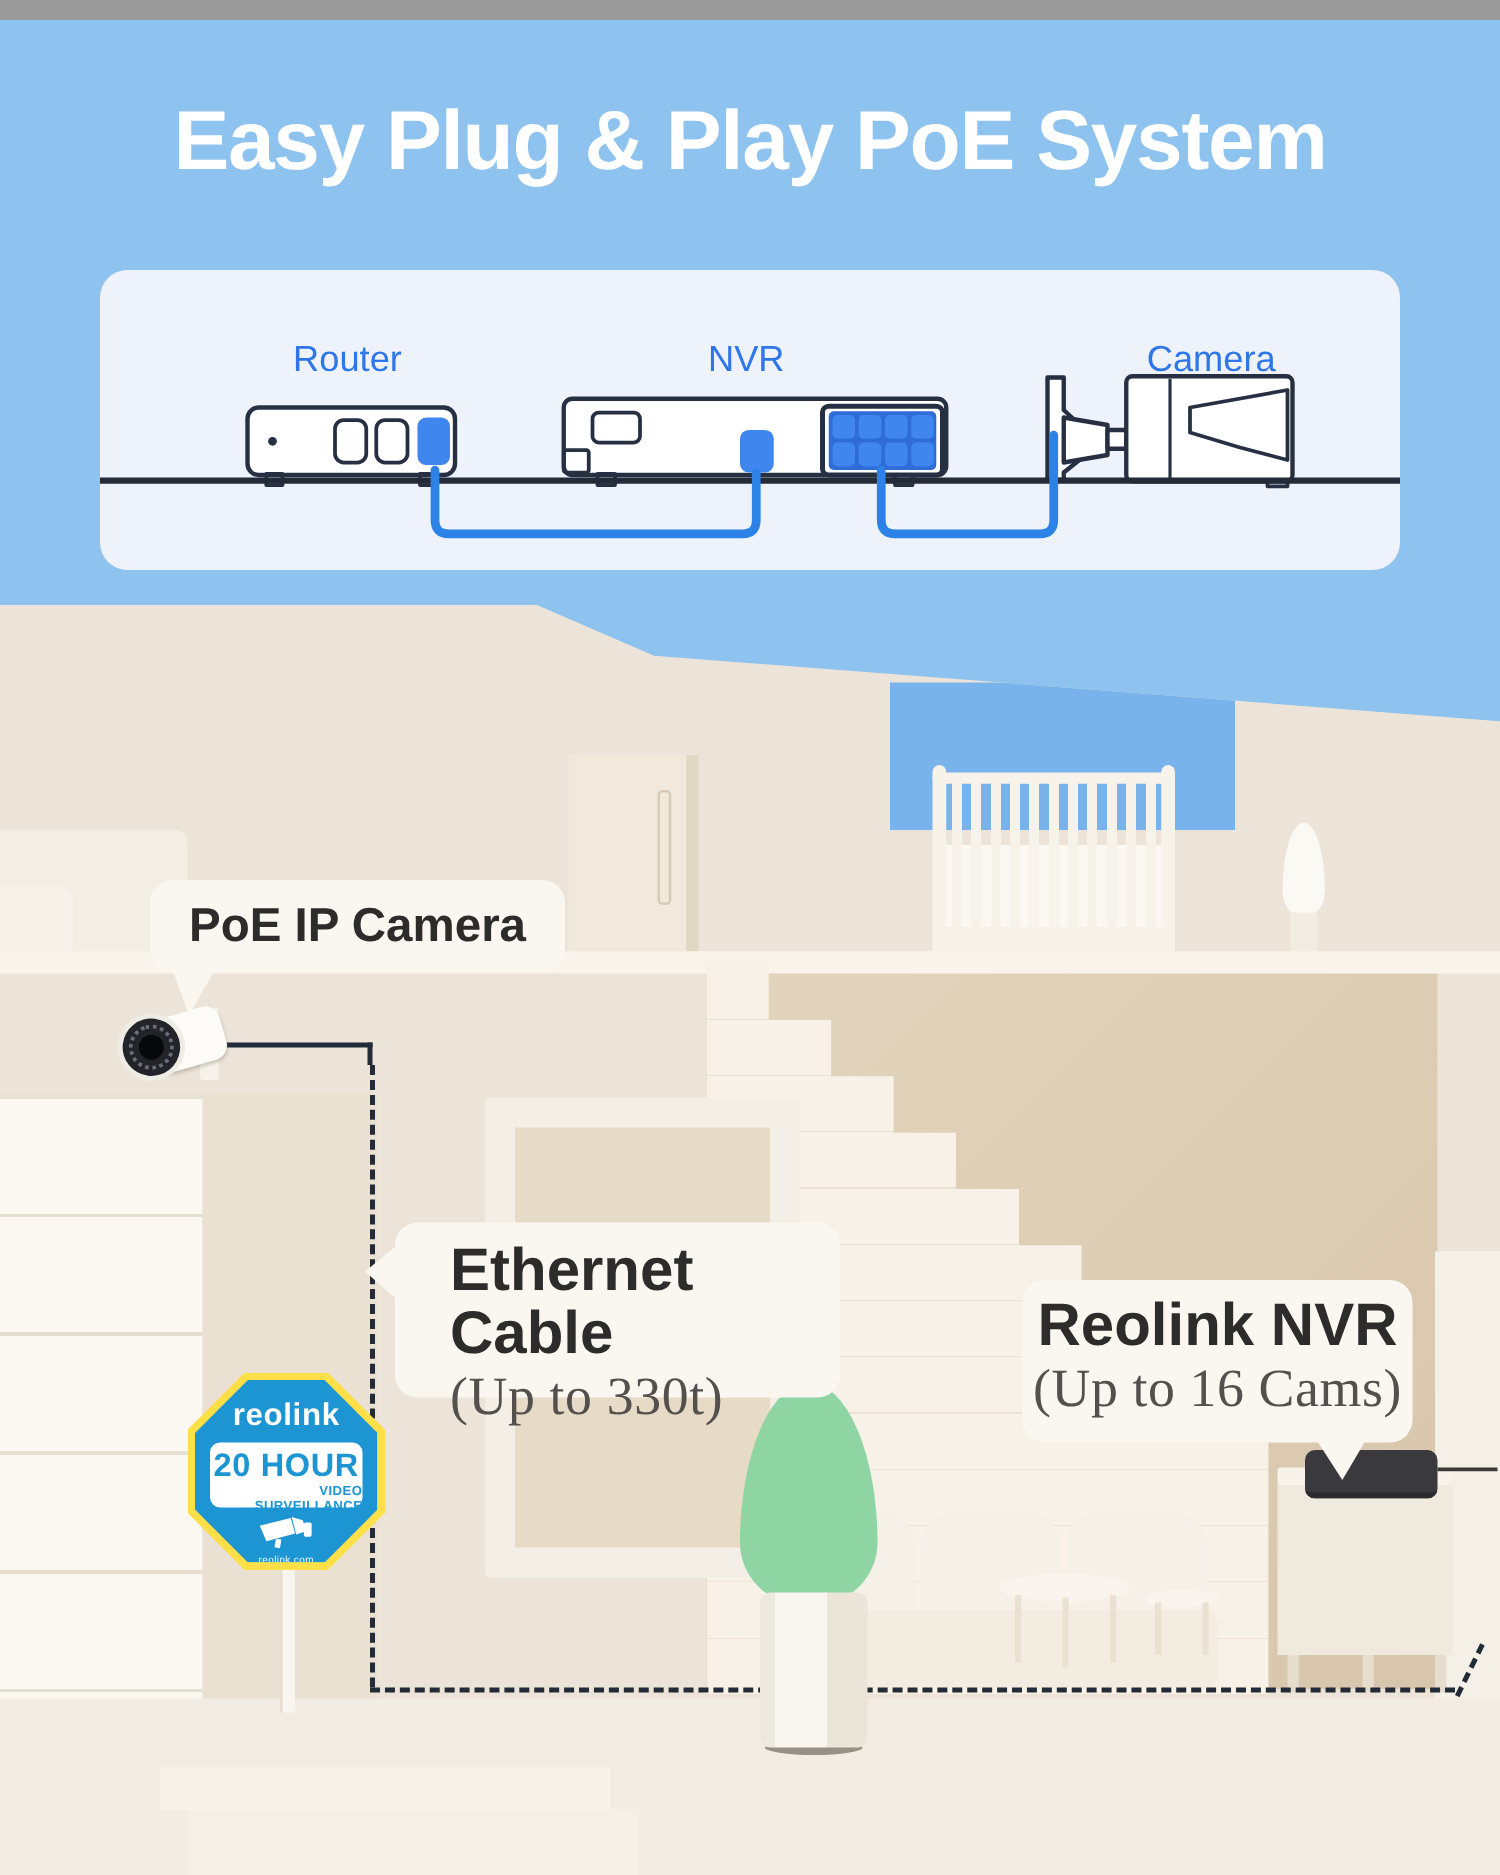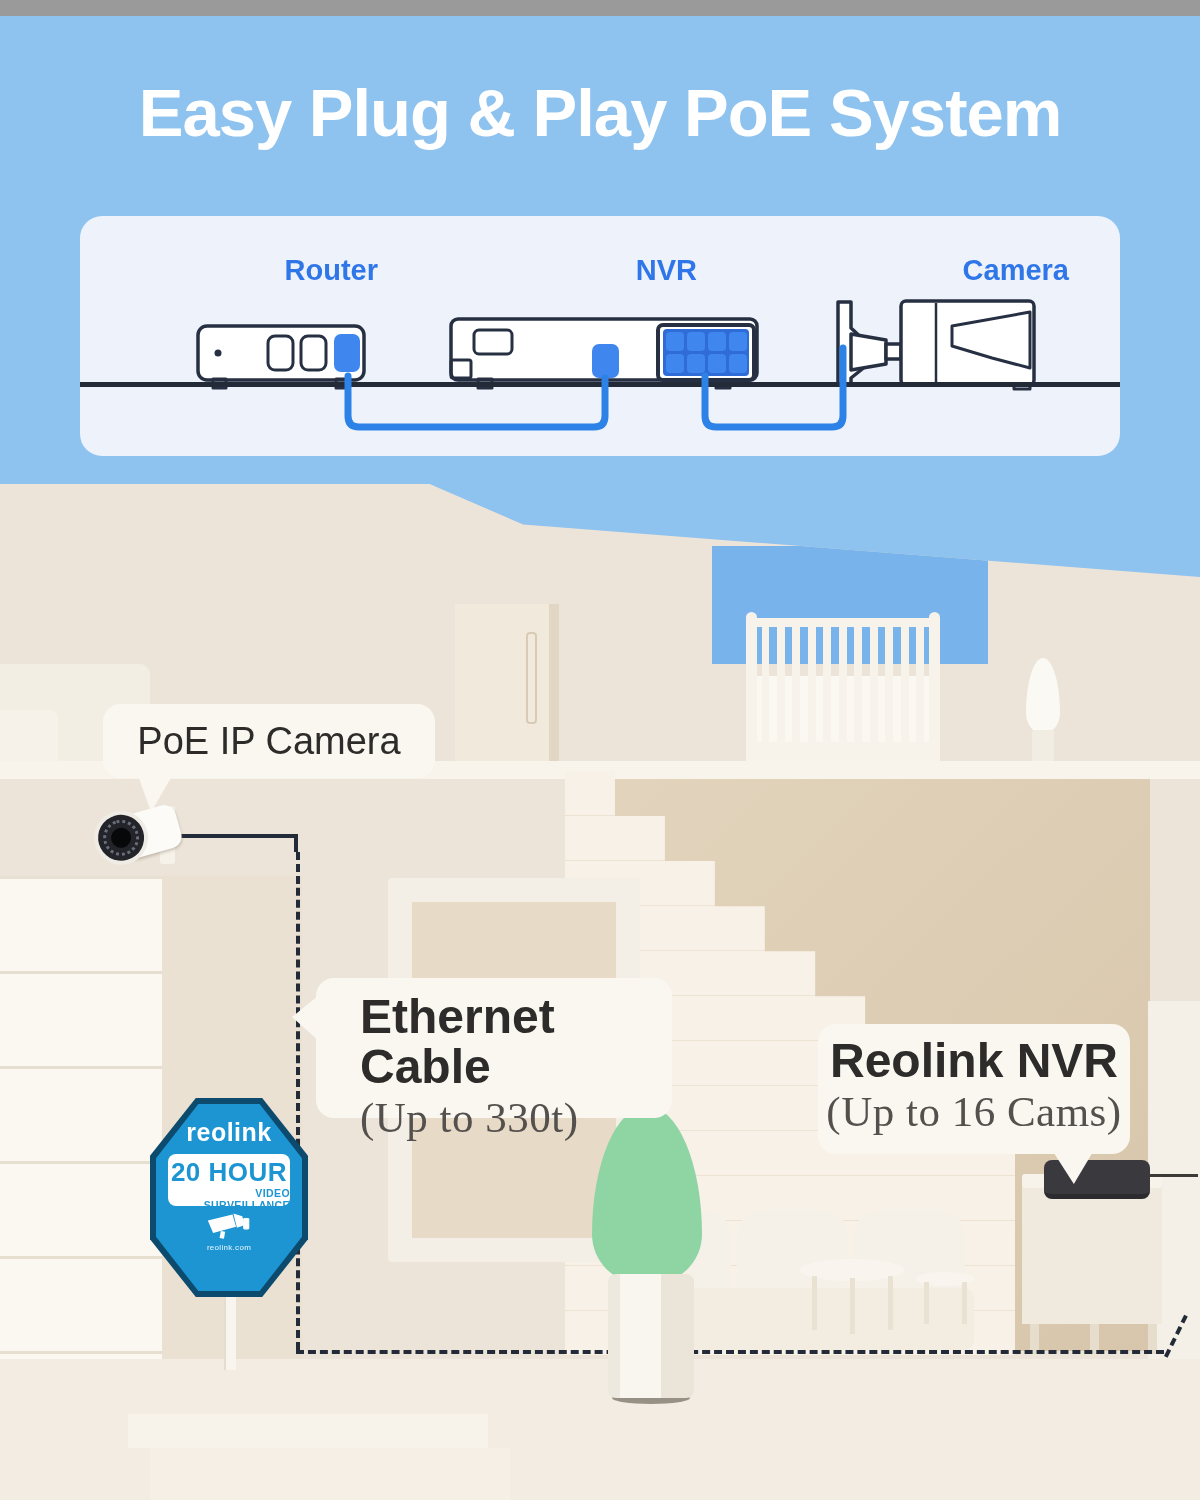--- a/index.html
+++ b/index.html
@@ -14,22 +14,22 @@
   .title{
     position:absolute;left:0;right:0;top:58px;margin:0;
     text-align:center;color:#ffffff;font-size:67px;font-weight:bold;letter-spacing:-1px;
   }
   
   .panel{
     position:absolute;left:80px;top:200px;width:1040px;height:240px;
     background:var(--panel-bg,#edf2fb);border-radius:22px;
   }
   .device-label{
-    position:absolute;top:38px;width:200px;text-align:right;
-    color:var(--label-blue,#2f76e8);font-size:29px;font-weight:bold;
+    position:absolute;top:56px;width:200px;text-align:center;
+    color:var(--label-blue,#2f76e8);font-size:29px;font-weight:normal;
   }
   .lbl-router{left:98px;}
   .lbl-nvr{left:417px;}
   .lbl-camera{left:789px;}
   .diagram-svg{position:absolute;left:0;top:0;width:1040px;height:240px;}
   .ol{fill:#ffffff;stroke:var(--outline,#273043);stroke-width:3.5;stroke-linejoin:round;}
   .ol-n{fill:none;stroke:var(--outline,#273043);stroke-width:3;stroke-linejoin:round;}
   .dk{fill:var(--outline,#273043);}
   .bluefill{fill:var(--port-blue,#3f86ee);}
   .cell{fill:var(--port-blue,#3f86ee);}
@@ -95,34 +95,34 @@
   .cam-core{position:absolute;inset:17px;background:#07080a;border-radius:50%;}
   
   .cable-solid-h{left:168px;top:818px;width:130px;height:4px;background:var(--line-dark,#232b38);}
   .cable-solid-v{left:294px;top:818px;width:4px;height:18px;background:var(--line-dark,#232b38);}
   .cable-dash-v{left:296px;top:836px;height:498px;width:0;border-left:4px dashed var(--line-dark,#232b38);}
   .cable-dash-h{left:296px;top:1334px;width:868px;height:0;border-top:4px dashed var(--line-dark,#232b38);}
   .cable-dash-a{left:1164px;top:1294px;height:46px;width:0;border-left:4px dashed var(--line-dark,#232b38);
     transform:rotate(26deg);transform-origin:bottom left;}
   
   .callout{position:absolute;background:var(--bubble-bg,#faf7f1);border-radius:18px;color:var(--text-dark,#2d2c2a);}
-  .co-camera{left:103px;top:688px;width:332px;height:74px;line-height:74px;text-align:center;font-size:38px;font-weight:normal;}
+  .co-camera{left:120px;top:688px;width:332px;height:74px;line-height:74px;text-align:center;font-size:38px;font-weight:bold;}
   .co-camera-tip{left:136px;top:760px;width:36px;height:36px;background:var(--bubble-bg,#faf7f1);
     clip-path:polygon(6% 0,100% 0,42% 100%);}
   .co-cable{left:316px;top:962px;width:356px;height:140px;padding:14px 0 0 44px;box-sizing:border-box;}
   .co-cable-tip{left:292px;top:980px;width:26px;height:44px;background:var(--bubble-bg,#faf7f1);
     clip-path:polygon(100% 0,100% 100%,0 48%);}
   .co-line1{font-size:48px;font-weight:bold;line-height:50px;}
   .co-line2{font-size:43px;line-height:52px;color:var(--text-gray,#53504d);letter-spacing:.5px;font-family:Liberation Serif, serif;}
   .co-nvr{left:818px;top:1008px;width:312px;height:130px;text-align:center;padding-top:12px;box-sizing:border-box;}
   .co-nvr-tip{left:1052px;top:1134px;width:42px;height:34px;background:var(--bubble-bg,#faf7f1);
     clip-path:polygon(0 0,100% 0,52% 100%);}
   
   .sign-post{left:224px;top:1236px;width:10px;height:118px;background:#f8f5ef;border-left:2px solid #e5ddcf;}
-  .sign-oct{left:150px;top:1082px;width:158px;height:199px;background:#0c4a6e;
+  .sign-oct{left:150px;top:1082px;width:158px;height:158px;background:#fde047;
     clip-path:polygon(29% 0,71% 0,100% 29%,100% 71%,71% 100%,29% 100%,0 71%,0 29%);}
   .sign-oct-in{position:absolute;inset:6px;background:var(--sign-blue,#1d95d3);
     clip-path:polygon(29% 0,71% 0,100% 29%,100% 71%,71% 100%,29% 100%,0 71%,0 29%);}
   .sign-brand{position:absolute;left:0;right:0;top:14px;text-align:center;color:#fff;
     font-size:25px;font-weight:bold;letter-spacing:.5px;}
   .sign-band{position:absolute;left:12px;right:12px;top:50px;height:52px;background:#fff;border-radius:8px;text-align:center;}
   .sign-24{color:var(--sign-blue,#1d95d3);font-size:26px;font-weight:bold;letter-spacing:.5px;line-height:30px;margin-top:3px;}
   .sign-vs{color:var(--sign-blue,#1d95d3);font-size:10.5px;font-weight:bold;letter-spacing:.4px;line-height:12px;text-align:right;}
   .sign-cam{position:absolute;left:50%;top:106px;transform:translateX(-50%);}
   .sign-site{position:absolute;left:0;right:0;top:139px;text-align:center;color:#e9f6fd;font-size:8px;letter-spacing:.3px;}

